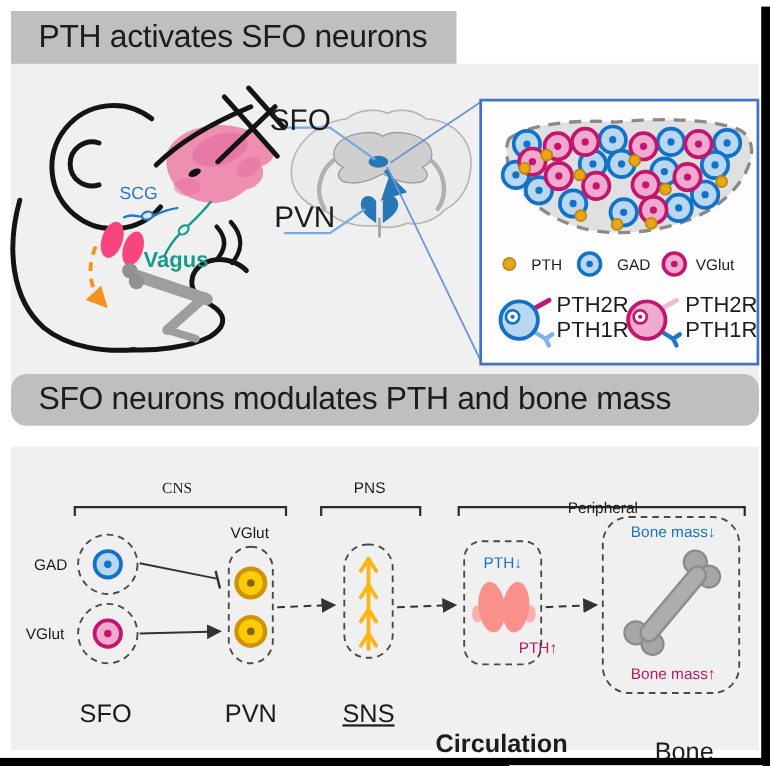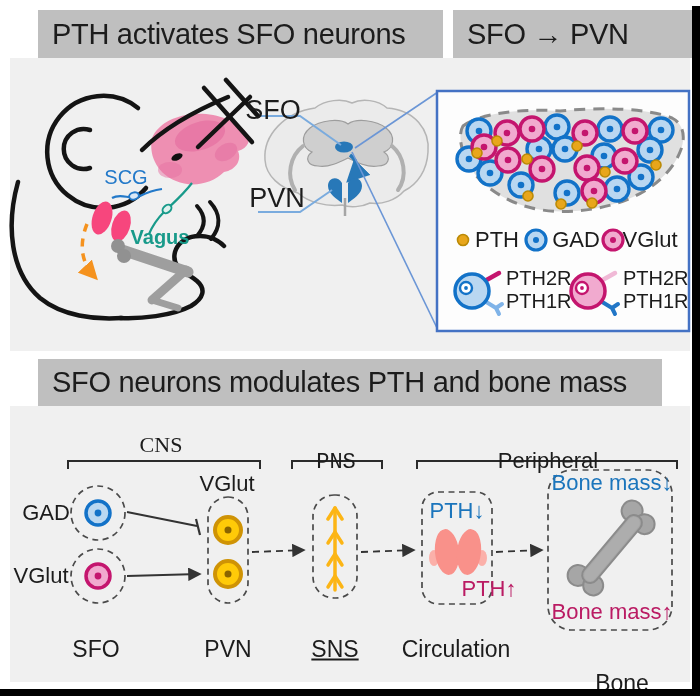--- a/index.html
+++ b/index.html
@@ -1,44 +1,41 @@
 <!DOCTYPE html>
 <html><head>
 <meta charset="utf-8">
 <style>
   html,body{margin:0;padding:0;background:#fff;}
   .canvas{position:relative;width:700px;height:696px;background:#ffffff;overflow:hidden;
           font-family:"Liberation Sans",sans-serif;color:#1c1c1c;}
   .banner{position:absolute;background:#bfbfbf;display:flex;align-items:center;
-          font-size:29px;letter-spacing:-0.3px;color:#1c1c1c;padding-left:14px;box-sizing:border-box;margin-left:28px;}
+          font-size:29px;letter-spacing:-0.3px;color:#1c1c1c;padding-left:25px;box-sizing:border-box;}
   .panel{position:absolute;background:#f0f0f0;}
   .artlayer{position:absolute;left:0;top:0;z-index:2;}
   .lbl{position:absolute;z-index:3;white-space:nowrap;transform:translate(-50%,-50%);}
-  .s22{font-size:22px;text-align:center;} .s20{font-size:20px;} .s23{font-size:23px;} .s27{font-size:27px;}
+  .s22{font-size:14px;text-align:center;} .s20{font-size:20px;} .s23{font-size:23px;} .s27{font-size:27px;}
   .blue{color:#1b75bc;font-weight:500;} .crimson{color:#ba1b63;font-weight:500;}
-  .scg{color:#2379c9;font-weight:500;font-size:20px;}
+  .scg{color:#2379c9;font-weight:500;font-size:16px;}
   .vagus{color:#189a8a;font-weight:500;font-size:20px;}
   .leftalign{transform:translate(0,-50%);}
   .frame{position:absolute;background:#000;z-index:5;}
 </style>
 </head>
 <body>
 
 <div class="canvas">
 
   <div class="panel" style="left:10px;top:58px;width:680px;height:293px;"></div>
   <div class="panel" style="left:10px;top:406px;width:680px;height:276px;"></div>
 
   <div class="banner" style="left:10px;top:10px;width:405px;height:48px;z-index:3;">
     <span>PTH activates SFO neurons</span>
   </div>
-  <div class="banner" style="left:425px;top:10px;width:265px;height:48px;z-index:3;">
-    <span>SFO → PVN</span>
-  </div>
-  <div class="banner" style="left:10px;top:359px;width:624px;height:47px;z-index:3;">
+  <div class="banner" style="left:10px;top:340px;width:680px;height:47px;z-index:3;border-radius:14px;">
     <span>SFO neurons modulates PTH and bone mass</span>
   </div>
 
   <svg class="artlayer" width="700" height="696" viewBox="0 0 700 696">
     <defs>
       <marker id="m-black" viewBox="0 0 10 10" refX="8" refY="5" markerWidth="7.5" markerHeight="7.5" orient="auto">
         <path d="M0 0 L10 5 L0 10 Z" fill="#333"></path>
       </marker>
       <marker id="m-blue" viewBox="0 0 10 10" refX="7" refY="5" markerWidth="6.5" markerHeight="6.5" orient="auto">
         <path d="M0 0 L10 5 L0 10 Z" fill="#2878b8"></path>
@@ -289,33 +286,33 @@
   <div class="lbl s22" style="left:497px;top:240px;">PTH</div>
   <div class="lbl s22" style="left:576px;top:240px;">GAD</div>
   <div class="lbl s22" style="left:650px;top:240px;">VGlut</div>
 
   <div class="lbl s20 leftalign" style="left:506px;top:278px;">PTH2R</div>
   <div class="lbl s20 leftalign" style="left:506px;top:301px;">PTH1R</div>
   <div class="lbl s20 leftalign" style="left:623px;top:278px;">PTH2R</div>
   <div class="lbl s20 leftalign" style="left:623px;top:301px;">PTH1R</div>
 
   <div class="lbl s22" style="left:161px;top:445px;font-family:Liberation Serif, serif;">CNS</div>
-  <div class="lbl s22" style="left:336px;top:462px;font-family:Liberation Mono, monospace;">PNS</div>
+  <div class="lbl s22" style="left:336px;top:443px;">PNS</div>
   <div class="lbl s22" style="left:548px;top:445px;margin-top:16px;">Peripheral</div>
 
   <div class="lbl s22" style="left:46px;top:513px;">GAD</div>
   <div class="lbl s22" style="left:41px;top:576px;">VGlut</div>
   <div class="lbl s22" style="left:227px;top:484px;">VGlut</div>
 
   <div class="lbl s22 blue" style="left:457px;top:511px;">PTH↓</div>
   <div class="lbl s22 crimson" style="left:457px;top:589px;margin-left:32px;">PTH↑</div>
   <div class="lbl s22 blue" style="left:612px;top:483px;">Bone mass↓</div>
   <div class="lbl s22 crimson" style="left:612px;top:612px;">Bone mass↑</div>
 
   <div class="lbl s23" style="left:96px;top:649px;">SFO</div>
   <div class="lbl s23" style="left:228px;top:649px;">PVN</div>
   <div class="lbl s23" style="left:335px;top:649px;text-decoration:underline;">SNS</div>
-  <div class="lbl s23" style="left:456px;top:649px;">Circulation</div>
+  <div class="lbl s23" style="left:456px;top:676px;font-weight:bold;">Circulation</div>
   <div class="lbl s23" style="left:622px;top:683px;">Bone</div>
 
   <div class="frame" style="left:692px;top:6px;width:8px;height:690px;"></div>
   <div class="frame" style="left:0px;top:689px;width:700px;height:7px;"></div>
 </div>
 
 </body></html>

